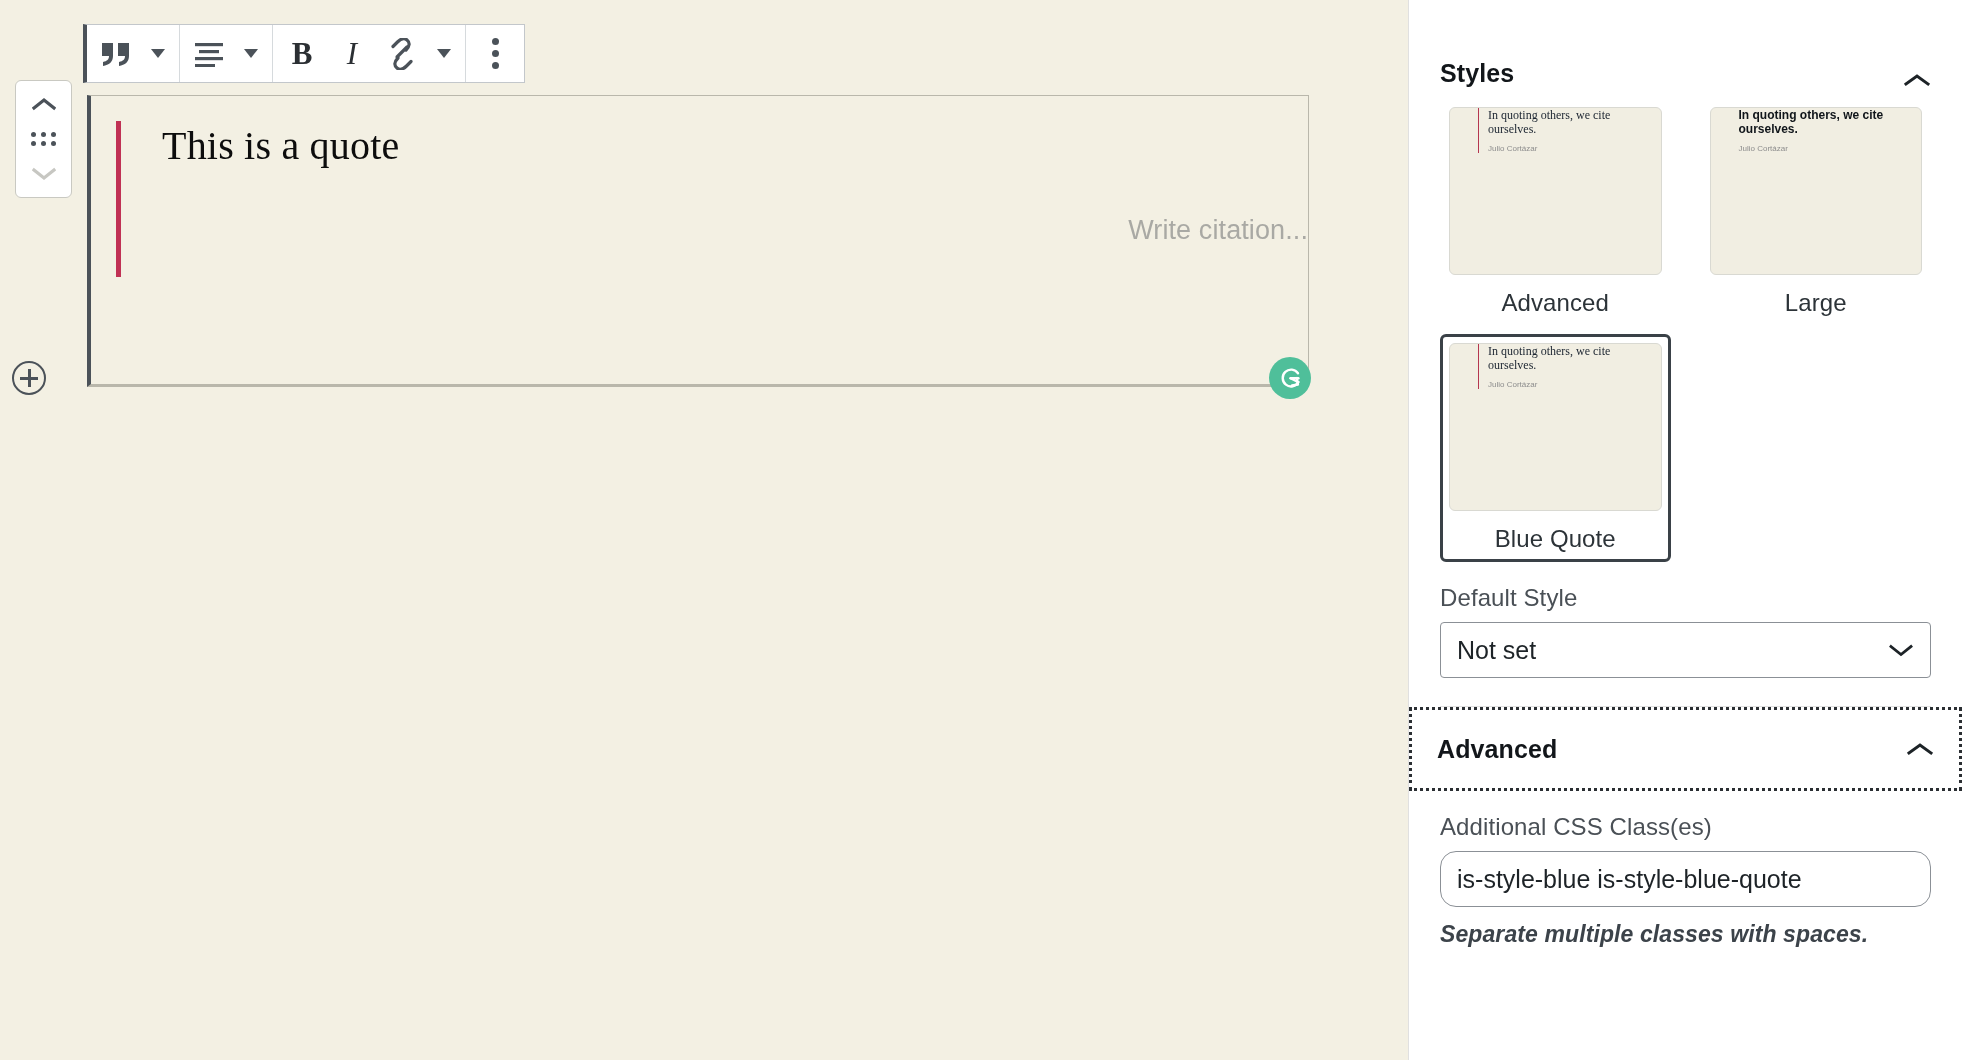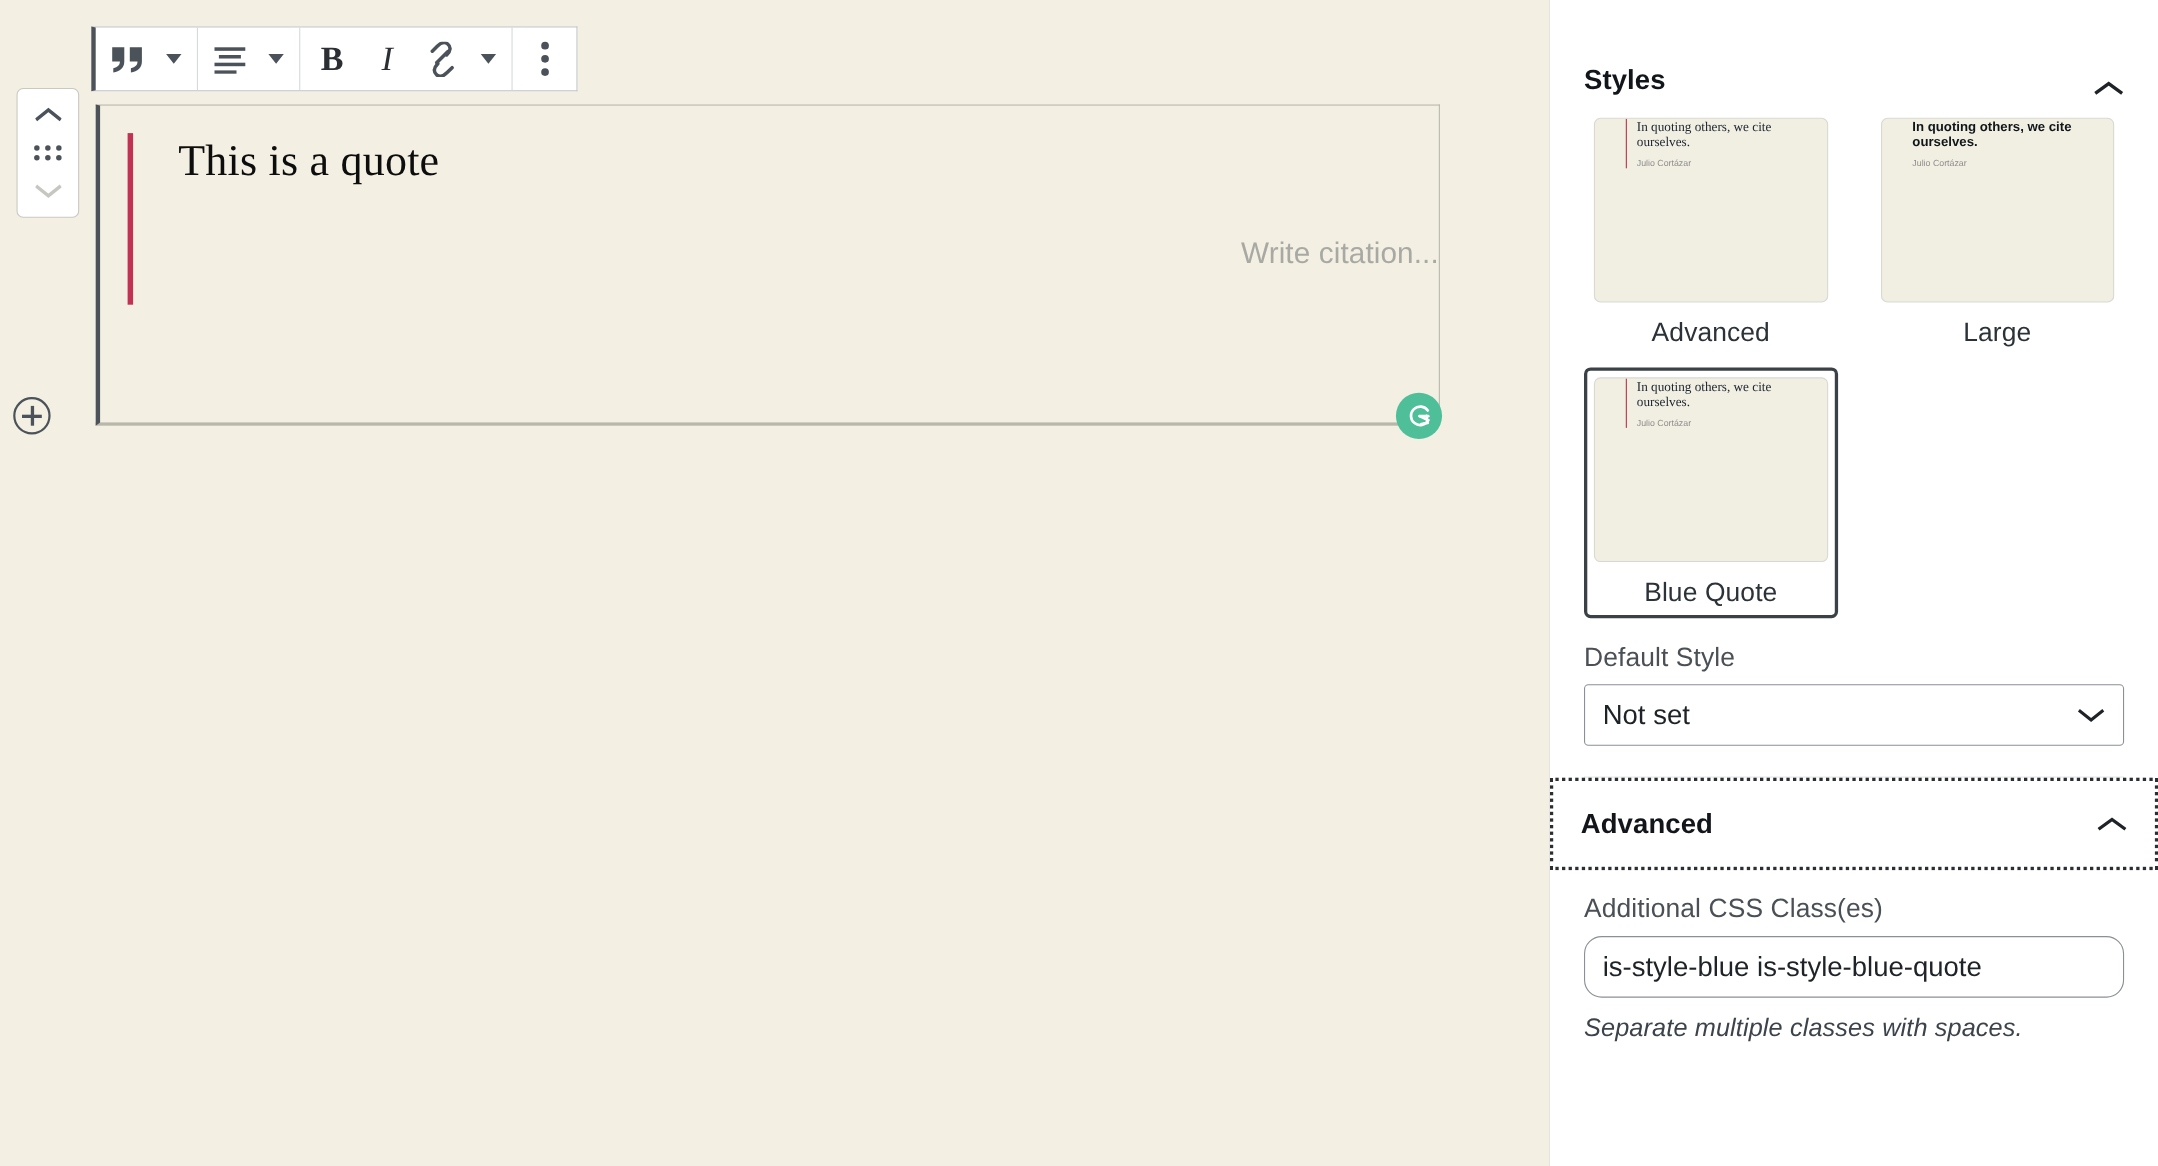--- a/index.html
+++ b/index.html
@@ -254,21 +254,21 @@
     border: 1px solid #8b9096;
     border-radius: 16px;
     padding: 0 16px;
     box-sizing: border-box;
     font-size: 25px; color: #1d2327;
     font-family: "Liberation Sans", sans-serif;
     background: #fff;
   }
   .help-text {
     font-size: 23px; font-style: italic; color: #3c434a;
-    margin-top: 14px; letter-spacing: 0.1px;
+    margin-top: 14px; letter-spacing: 0.1px; font-weight: bold;
   }
 </style>
 </head>
 <body>
 
 <div id="root">
 
   <div class="canvas">
 
     <div class="mover">

